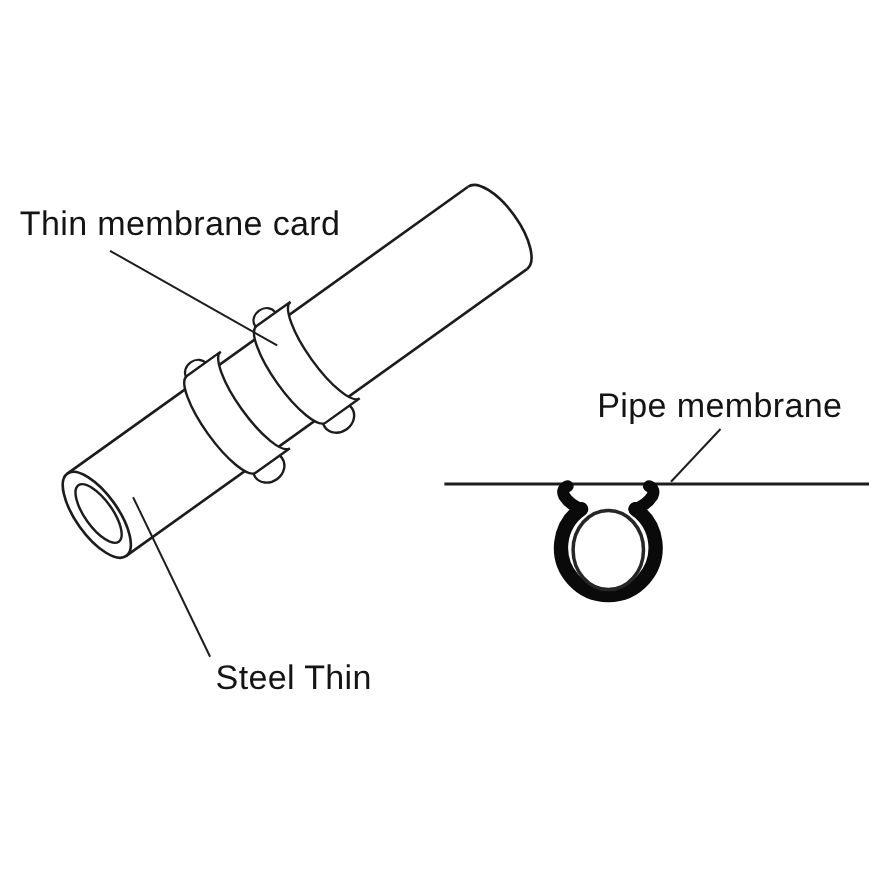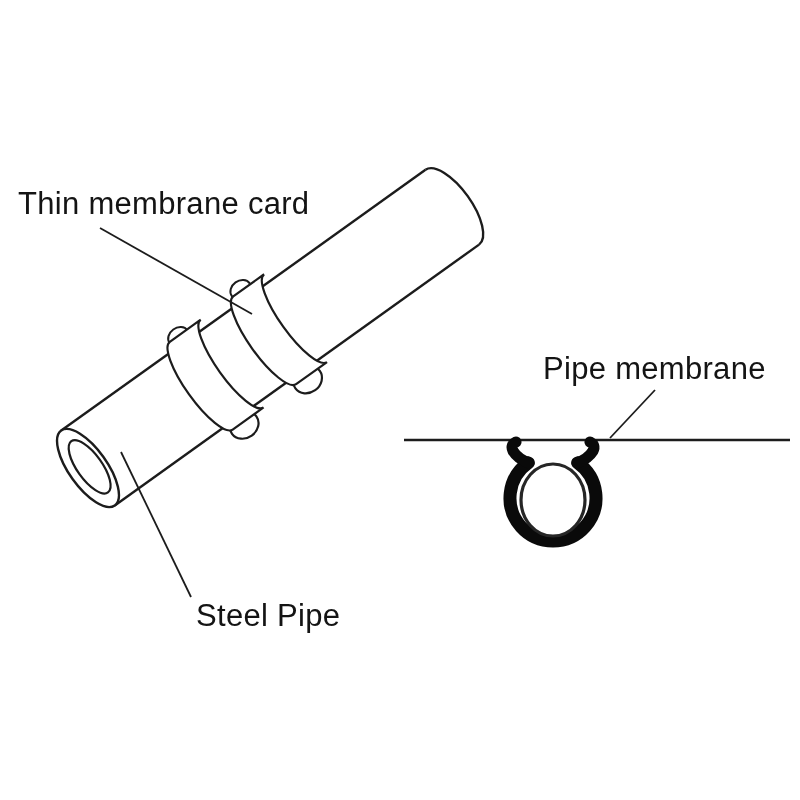--- a/index.html
+++ b/index.html
@@ -73,14 +73,14 @@
 
     <line x1="100" y1="228" x2="252" y2="314" stroke="#1c1c1c" stroke-width="1.8"></line>
     <line x1="655" y1="390" x2="610" y2="438" stroke="#1c1c1c" stroke-width="1.8"></line>
     <line x1="121" y1="452" x2="191" y2="597" stroke="#1c1c1c" stroke-width="1.8"></line>
   </svg>
 
   <div class="label label-membrane-card">Thin membrane card</div>
 
   <div class="label label-membrane">Pipe membrane</div>
 
-  <div class="label label-steel-pipe">Steel Pipe</div>
+  <div class="label label-steel-pipe">Steel Thin</div>
 </div>
 
 </body></html>

